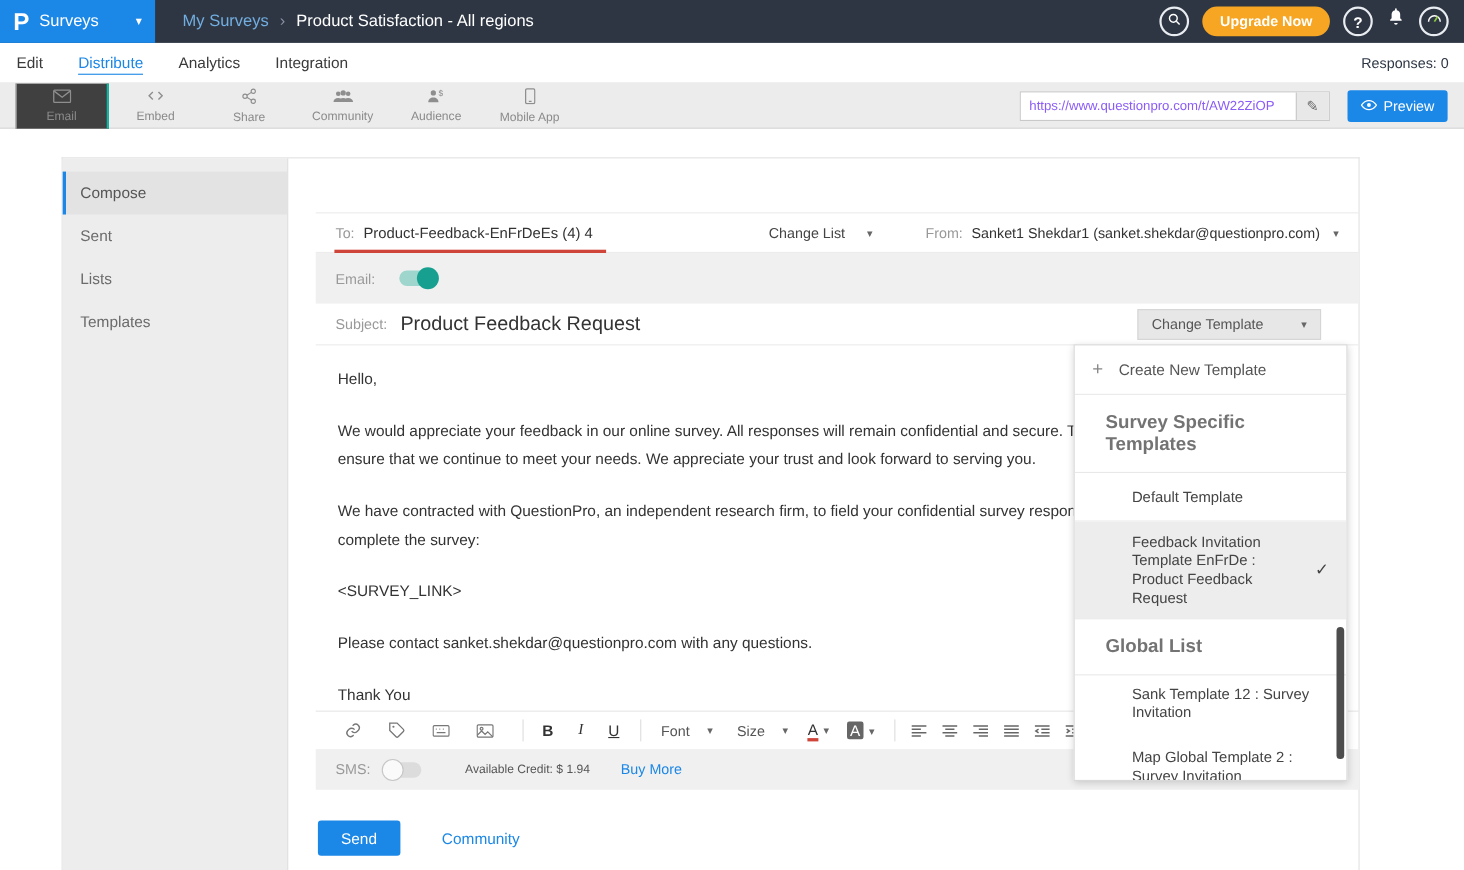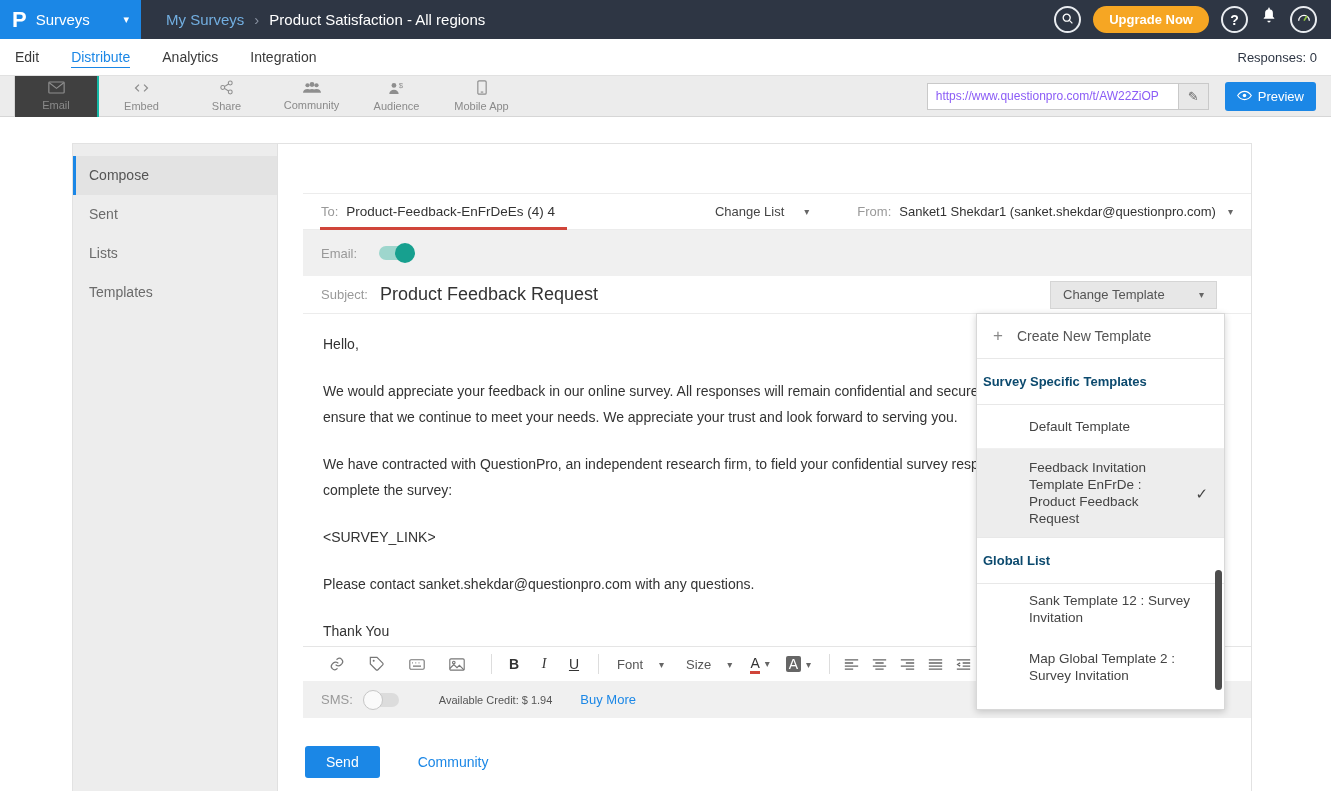--- a/index.html
+++ b/index.html
@@ -38,21 +38,21 @@
   .channel-item { width:85px; height:41px; display:flex; flex-direction:column; align-items:center; justify-content:center; gap:3px; color:#8a8a8a; font-size:11px; cursor:pointer; }
   .channel-item.active { background:#404040; border-left:1px solid #d6d6d6; border-right:2px solid #14b8a6; }
   .channel-label { white-space:nowrap; }
   .channel-right { margin-left:auto; display:flex; align-items:center; gap:16px; margin-right:15px; }
   .url-box { width:282px; height:27px; background:#fff; border:1px solid #c9c9c9; display:flex; align-items:stretch; }
   .url-input { flex:1; border:none; outline:none; font-size:12px; color:#8b5cf6; padding:0 8px; font-family:inherit; background:transparent; }
   .url-edit { width:30px; background:#e8e8e8; border-left:1px solid #c9c9c9; display:flex; align-items:center; justify-content:center; color:#666; font-size:13px; cursor:pointer; }
   .preview-btn { height:29px; background:#1b87e6; border:none; border-radius:3px; color:#fff; font-size:13px; padding:0 12px; display:flex; align-items:center; gap:6px; cursor:pointer; font-family:inherit; }
 
   
-  .card { position:absolute; top:143px; left:72px; width:1180px; height:648px; background:#fff; border:1px solid #e2e2e2; border-bottom:none; display:flex; z-index:1; }
+  .card { position:absolute; top:143px; left:56px; width:1180px; height:648px; background:#fff; border:1px solid #e2e2e2; border-bottom:none; display:flex; z-index:1; }
   .side { width:205px; background:#ededed; border-right:1px solid #e0e0e0; padding-top:12px; }
   .side-item { height:39px; line-height:39px; padding-left:16px; font-size:14px; color:#6b6b6b; cursor:pointer; }
   .side-item.active { border-left:3px solid #1b87e6; padding-left:13px; background:#e3e3e3; color:#555; }
 
   .content { flex:1; padding-top:49px; padding-left:25px; position:relative; }
 
   .row { display:flex; align-items:center; padding:0 18px; }
   .to-row { height:37px; border-top:1px solid #ececec; border-bottom:1px solid #ececec; position:relative; }
   .to-group { position:relative; display:flex; align-items:center; height:100%; cursor:pointer; }
   .to-group::after { content:""; position:absolute; left:-1px; right:-12px; bottom:-1px; height:3px; background:#d0453a; }
@@ -100,21 +100,21 @@
   .buy-more { margin-left:28px; color:#1b87e6; font-size:13px; cursor:pointer; text-decoration:none; }
 
   .actions { margin-top:28px; padding-left:2px; display:flex; align-items:center; }
   .send-btn { background:#1b87e6; color:#fff; border:none; border-radius:3px; height:32px; padding:0 21px; font-size:14px; cursor:pointer; font-family:inherit; }
   .schedule-link { margin-left:38px; color:#1b87e6; font-size:14px; cursor:pointer; text-decoration:none; }
 
   
   .tpl-menu { position:absolute; left:976px; top:313px; width:249px; height:397px; background:#fff; border:1px solid #d8d8d8; box-shadow:0 2px 7px rgba(0,0,0,0.18); z-index:20; overflow:hidden; }
   .tpl-create { display:flex; align-items:center; padding:14px 16px; font-size:14px; color:#555; border-bottom:1px solid #e8e8e8; cursor:pointer; }
   .tpl-plus { color:#888; font-size:17px; margin-right:14px; line-height:14px; }
-  .tpl-header { padding:15px 6px; font-size:13px; font-weight:bold; color:#0c4a6e; border-bottom:1px solid #e8e8e8; }
+  .tpl-header { padding:15px 28px; font-size:17px; font-weight:bold; color:#737373; border-bottom:1px solid #e8e8e8; }
   .tpl-item { padding:14px 16px 14px 52px; font-size:13.5px; color:#444; cursor:pointer; border-bottom:1px solid #f0f0f0; }
   .tpl-item.selected { background:#ededed; padding:10px 34px 10px 52px; line-height:17px; position:relative; border-bottom:none; }
   .tpl-check { position:absolute; right:16px; top:50%; transform:translateY(-50%); color:#444; font-size:15px; }
   .tpl-header.global { border-top:1px solid #e8e8e8; }
   .tpl-list { position:relative; height:143px; overflow:hidden; }
   .tpl-list .tpl-item { padding:8px 26px 8px 52px; line-height:17px; border-bottom:none; margin-bottom:8px; }
   .tpl-scrollbar { position:absolute; right:2px; top:256px; width:7px; height:120px; background:#4d4d4d; border-radius:4px; cursor:grab; }
 </style>
 </head>
 <body>

